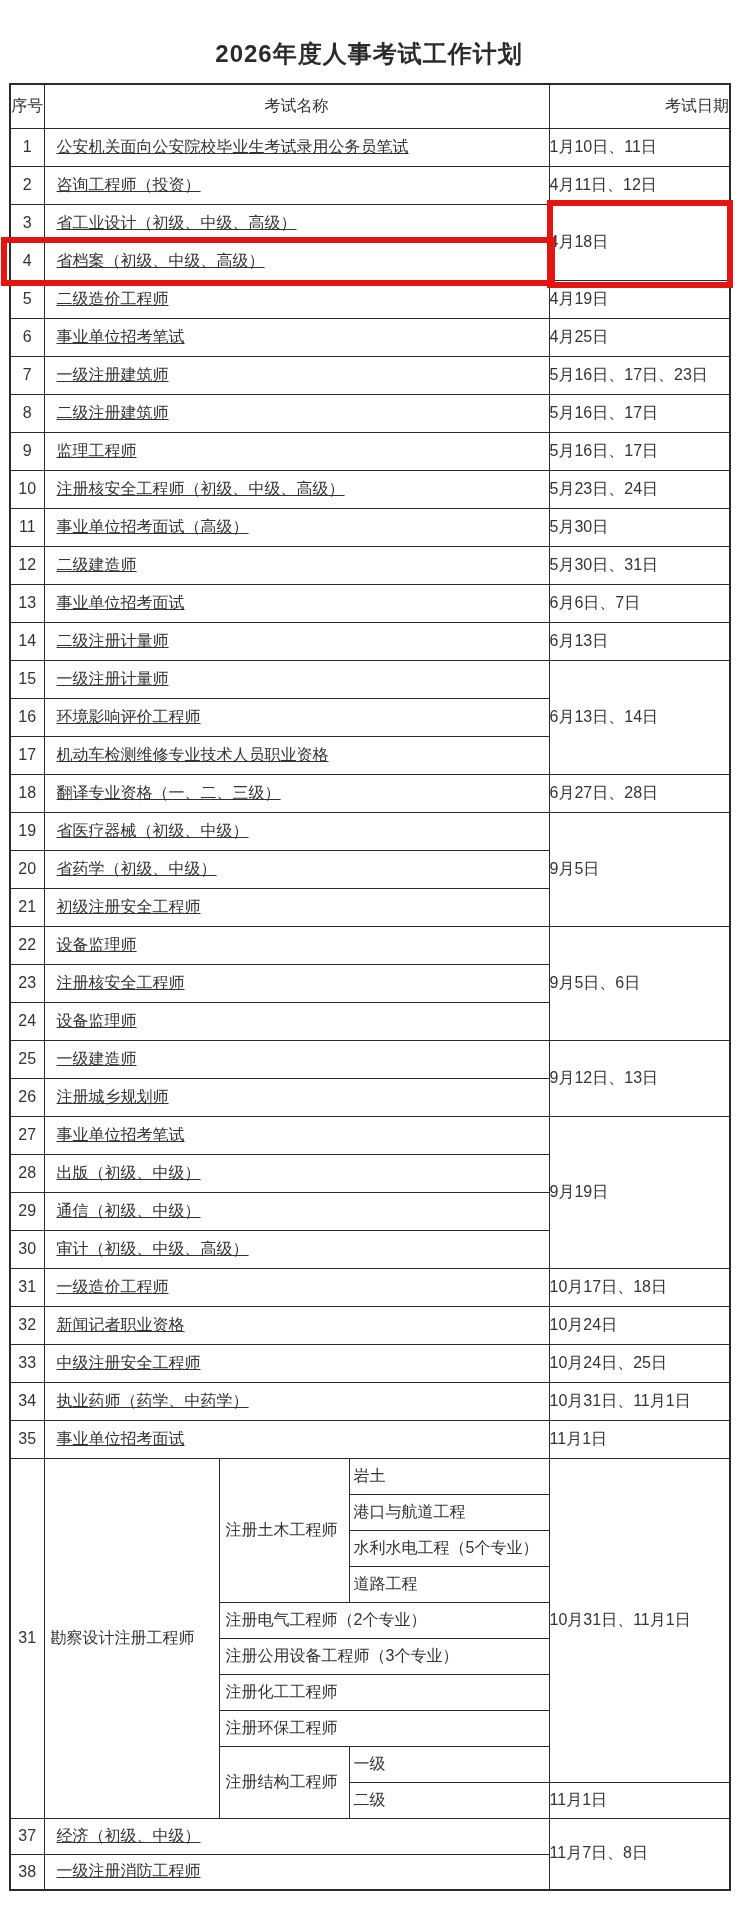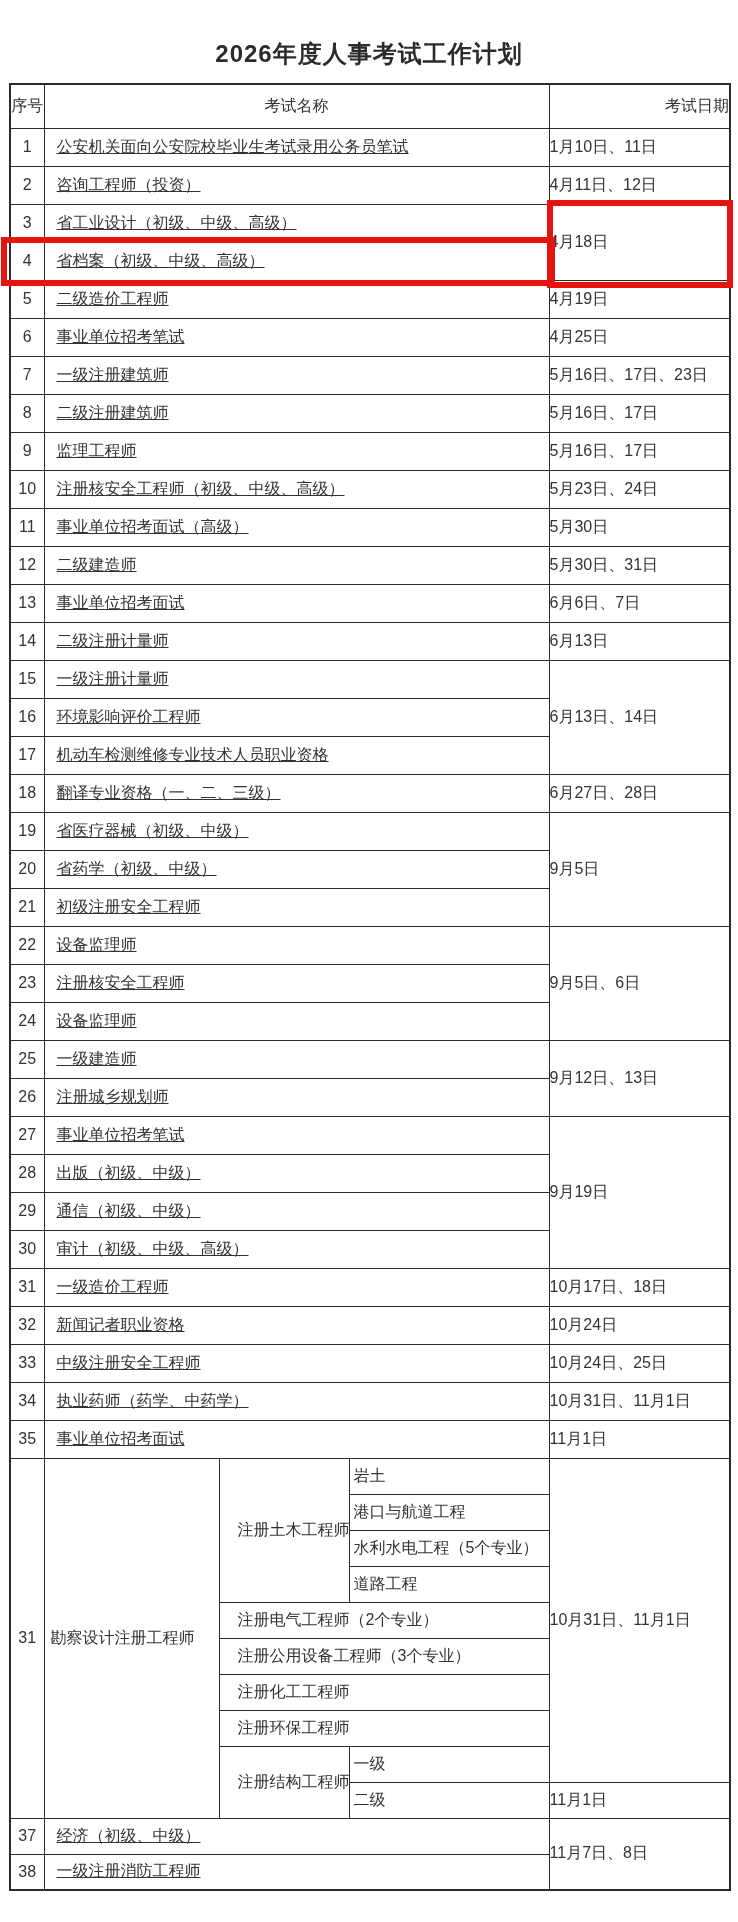--- a/index.html
+++ b/index.html
@@ -22,21 +22,21 @@
   tr.r    { height:38px; }
   tr.r36  { height:36px; }
   tr.r-end{ height:36px; }
 
   td.th      { text-align:center; color:#333333;margin-top:20px; }
   td.th-date { text-align:right; }
   td.c-no    { text-align:center; }
   td.c-name  { padding-left:12px;text-decoration:underline; }
   td.c-date  { padding-left:0; }
   td.c-group { padding-left:6px; }
-  td.c-sub   { padding-left:18px; }
+  td.c-sub   { padding-left:6px; }
   td.c-spec  { padding-left:4px; }
 
   .hl-box { position:absolute; border:6px solid #e6140f; background:transparent; z-index:5; }
   #box-row4 { left:1px;  top:237px; width:554px; height:49px; }
   #box-date { left:547px; top:200px; width:186px; height:88px; }
 </style>
 </head>
 <body>
 
 <div class="page">

